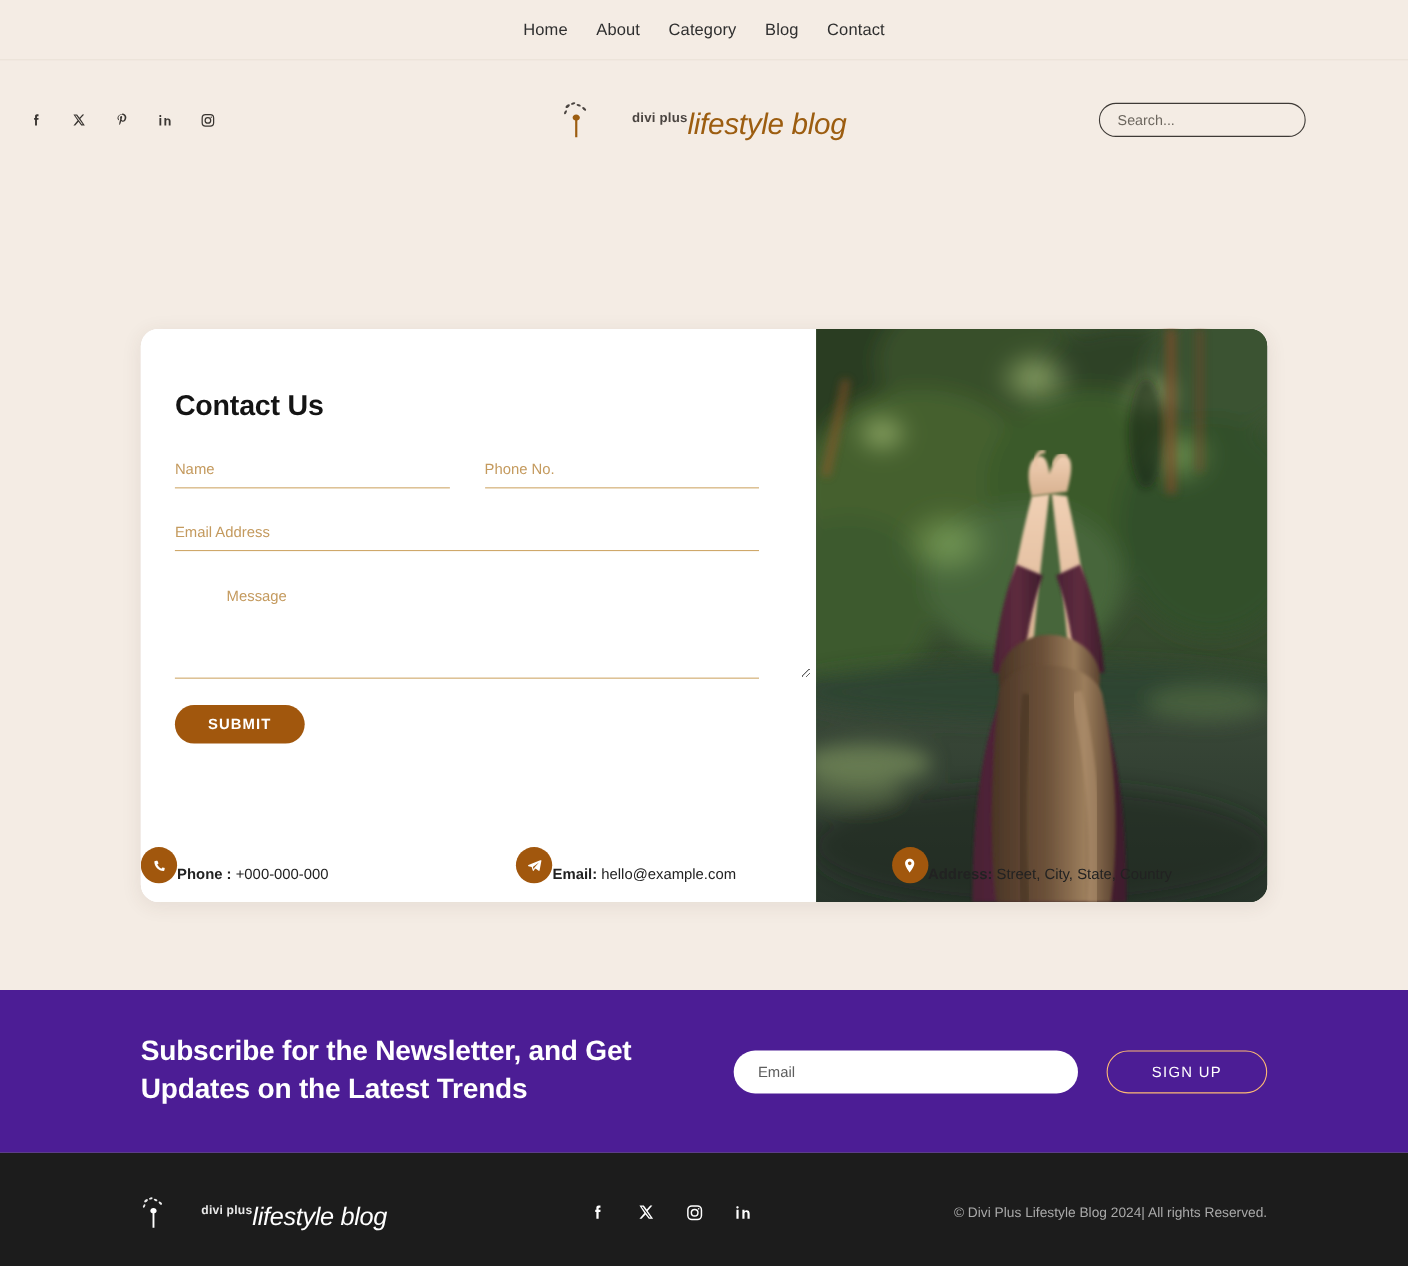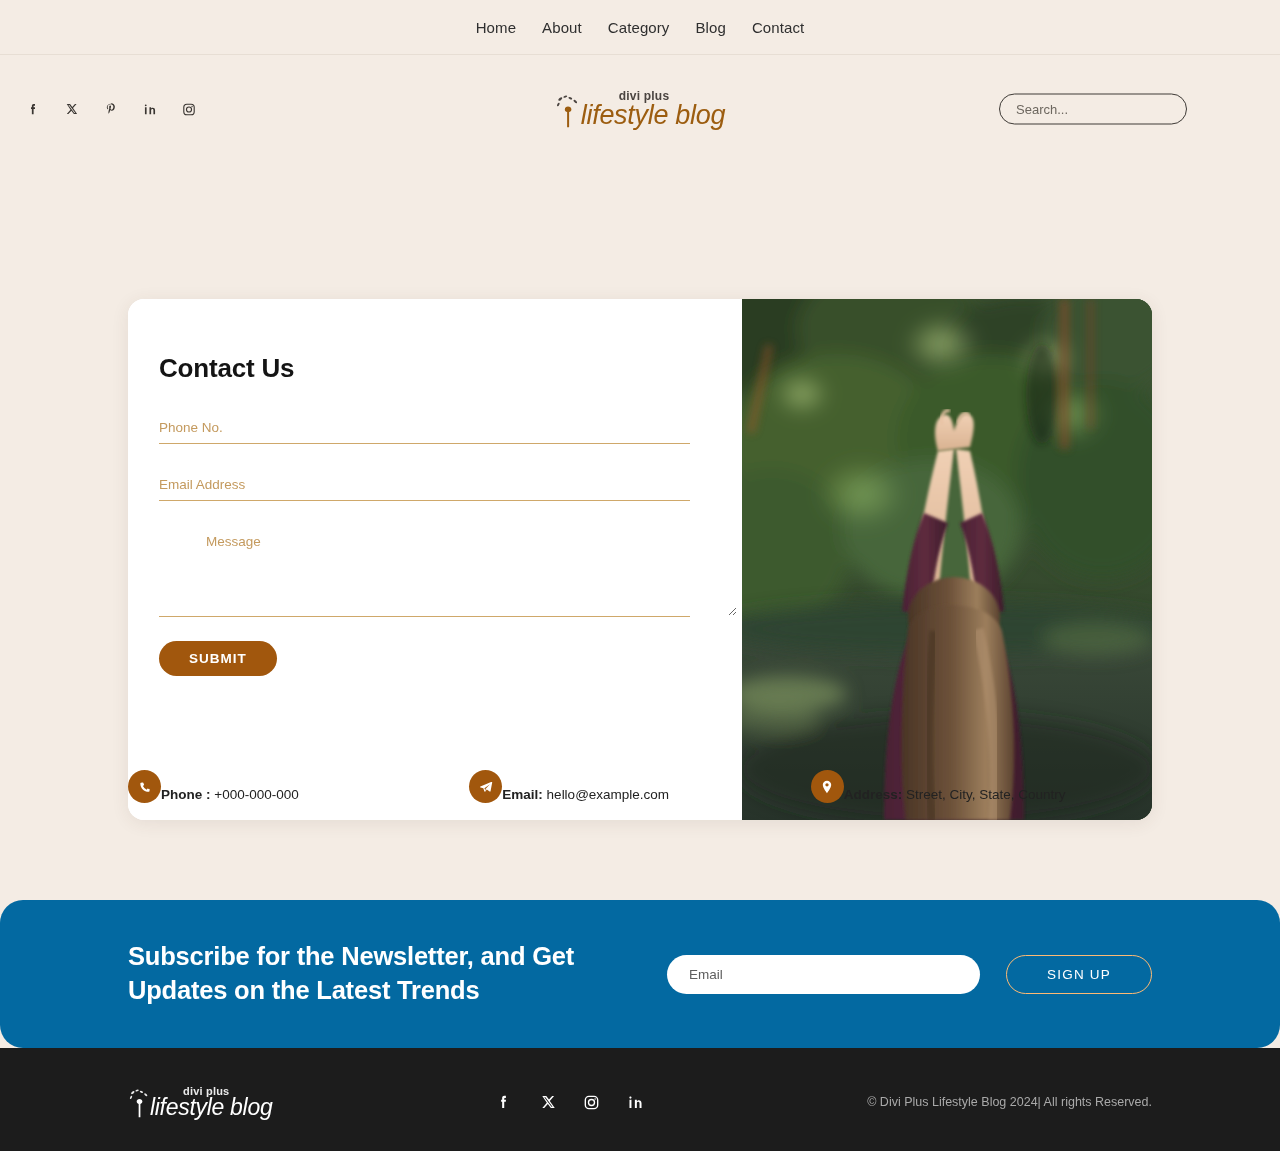--- a/index.html
+++ b/index.html
@@ -67,21 +67,21 @@
     top: 50%;
     transform: translate(-50%, -50%);
     display: flex;
     flex-direction: column;
     align-items: center;
     cursor: pointer;
     user-select: none;
   }
   .logo-inner { position: relative; display: flex; align-items: flex-end; }
   .logo-sprout { width: 30px; height: 34px; margin-right: -4px; margin-bottom: 1px; }
-  .logo-text-col { display: flex; flex-direction: column; align-items: flex-start; }
+  .logo-text-col { display: flex; flex-direction: row; align-items: flex-start; }
   .logo-diviplus {
     font-size: 12px;
     color: #4a4440;
     font-weight: 700;
     letter-spacing: .2px;
     margin-left: 38px;
     margin-bottom: -1px;
   }
   .logo-main {
     font-size: 27px;
@@ -221,26 +221,25 @@
     margin-bottom: 16px;
   }
   .info-badge svg { display: block; }
   .info-line { font-size: 13.5px; color: #222; white-space: nowrap; }
   .info-line b { font-weight: 700; }
   .info-line span { font-weight: 400; }
 
   
   .newsletter {
     height: 148px;
-    background: #0369a1;
+    background: #4c1d95;
     display: flex;
     align-items: center;
     padding: 0 128px;
     justify-content: space-between;
-    border-radius: 23px;
   }
   .nl-head {
     color: #ffffff;
     font-size: 25.5px;
     font-weight: 700;
     line-height: 1.32;
     max-width: 520px;
     letter-spacing: -.2px;
   }
   .nl-form { display: flex; align-items: center; gap: 26px; }
@@ -359,20 +358,23 @@
 </header>
 
 <main class="main-area">
 
   <section class="card">
 
     <div class="card-left">
       <h1 class="form-title">Contact Us</h1>
 
       <div class="field-row">
+        <div class="field">
+          <input type="text" placeholder="Name" style="">
+        </div>
         <div class="field">
           <input type="text" placeholder="Phone No." style="">
         </div>
       </div>
 
       <div class="field full">
         <input type="text" placeholder="Email Address" style="">
       </div>
 
       <div class="field full msg">

